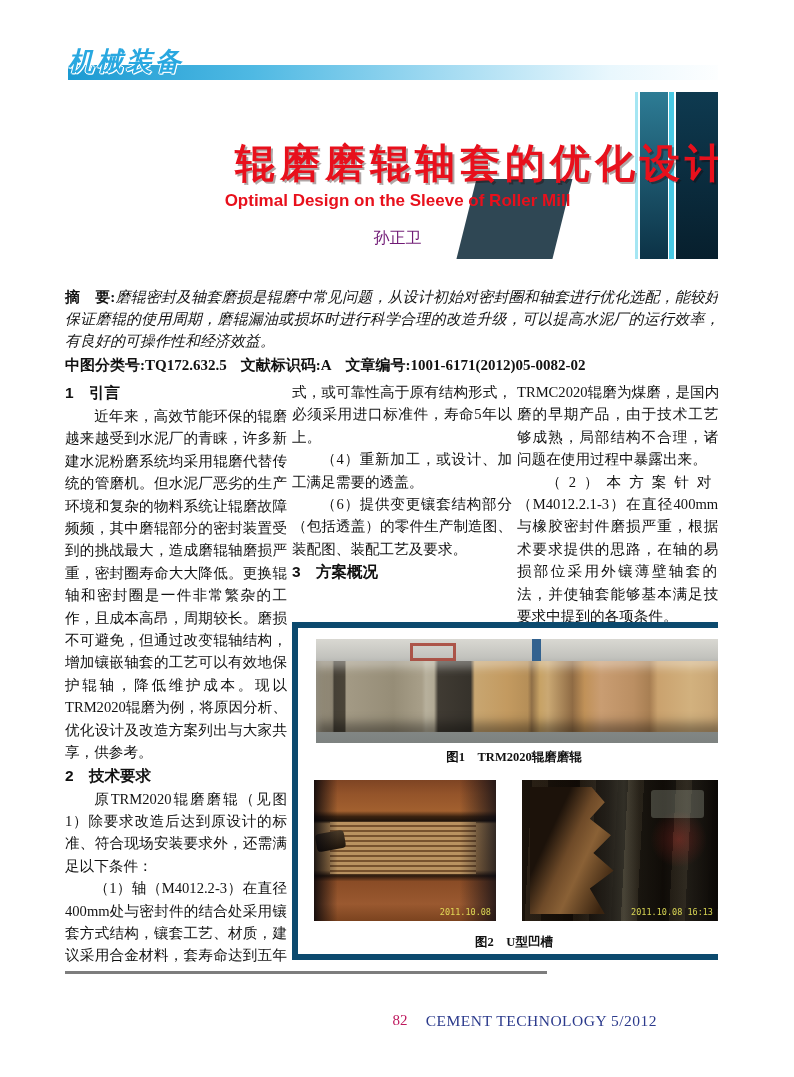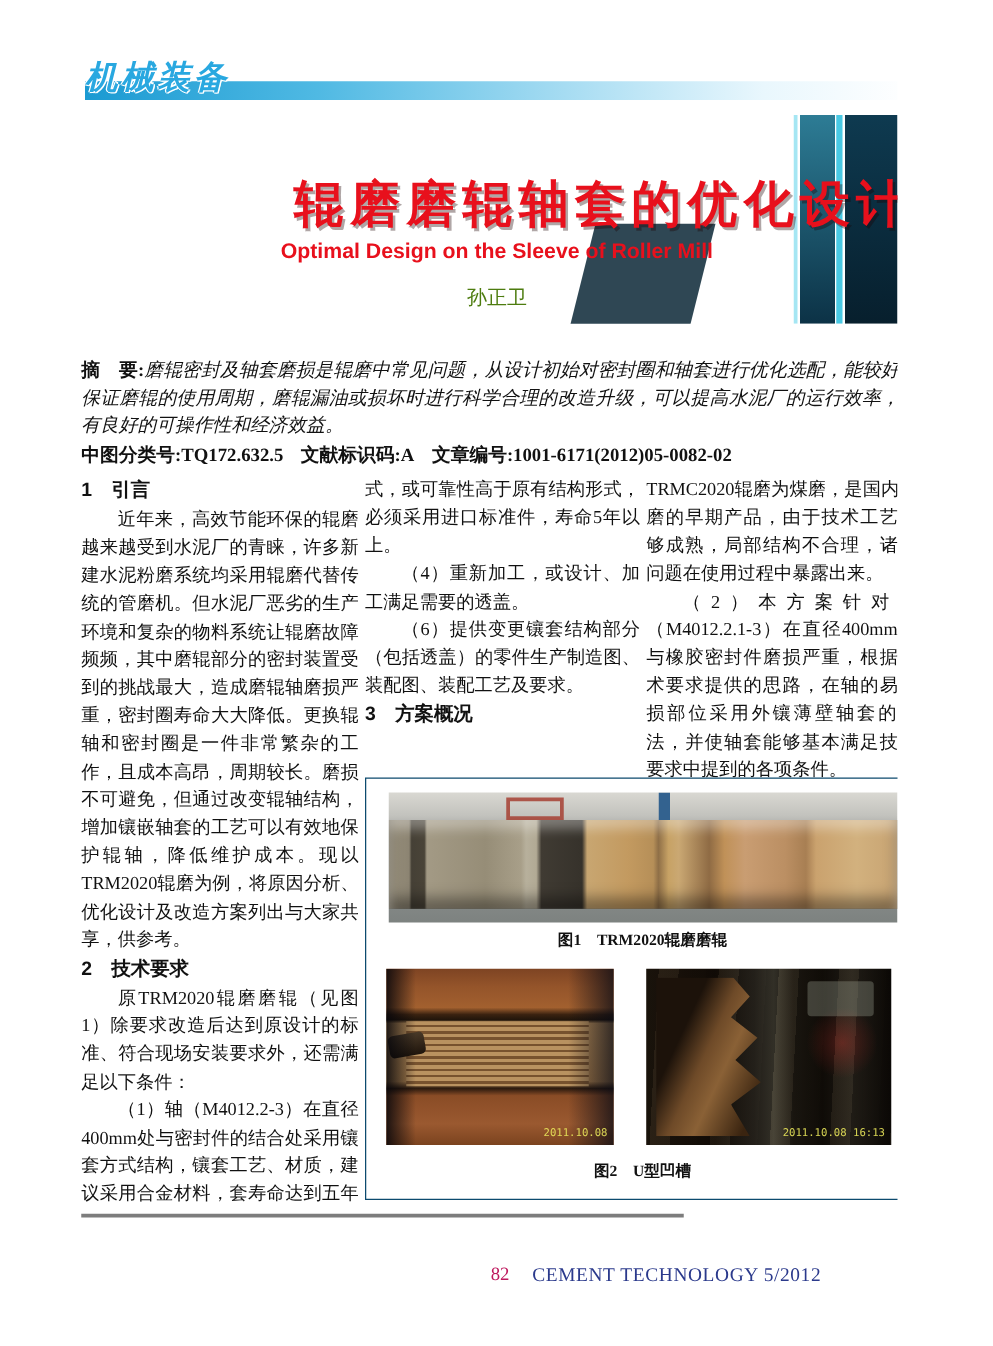--- a/index.html
+++ b/index.html
@@ -31,21 +31,21 @@
   .banner-p2 { position:absolute; right:12px; top:0; width:42px; height:100%;
       background:linear-gradient(180deg,#0e3a50,#071f2d); }
   .banner-s1 { position:absolute; right:56px; top:0; width:5px; height:100%; background:#49c9e4; }
   .banner-s2 { position:absolute; right:92px; top:0; width:3px; height:100%; background:#7fdcee; opacity:.7; }
   .banner-title { position:absolute; left:0; right:0; top:44px; text-align:right; z-index:3;
       font-family:"Liberation Sans", sans-serif; font-weight:900; font-size:40px; letter-spacing:5px;
       color:#e8101c; text-shadow:2px 2px 0 rgba(30,0,0,.35); }
   .banner-sub { position:absolute; left:0; right:0; top:99px; text-align:center; z-index:3;
       font-family:"Liberation Sans", sans-serif; font-weight:bold; font-size:17px; color:#e8101c; }
   .banner-author { position:absolute; left:0; right:0; top:136px; text-align:center; z-index:3;
-      font-size:16px; color:#4d7c0f; text-shadow:0 0 2px rgba(255,255,255,.6); }
+      font-size:16px; color:#701a75; text-shadow:0 0 2px rgba(255,255,255,.6); }
 
   
   .meta { position:absolute; left:65px; top:286px; width:670px; font-size:15px; line-height:22px; }
   .kai { font-style:italic; }
   .blk { font-weight:bold; font-style:normal; }
   .meta p { text-align:justify; }
   .meta .row2 { margin-top:2px; }
   .meta .row3 { margin-top:2px; font-weight:bold; }
   .meta .gap { display:inline-block; width:14px; }
 
@@ -54,21 +54,21 @@
   .col { position:absolute; top:0; overflow:hidden; font-size:14.6px; line-height:22.4px; text-align:justify; }
   .col1 { left:0;   width:222px; height:585px; }
   .col2 { left:227px; width:220px; height:244px; }
   .col3 { left:452px; width:217px; height:244px; }
   .col h3 { font-family:"Liberation Sans", sans-serif; font-size:15.5px; line-height:24px; font-weight:bold; }
   .col p.ind { text-indent:2em; }
   .col p.cont { text-indent:0; }
 
   
   .figbox { position:absolute; left:292px; top:622px; width:444px; height:338px;
-            border:1px solid #0c4a6e; background:#fff; z-index:4; }
+            border:6px solid #0c4a6e; background:#fff; z-index:4; }
   .caption { position:absolute; left:0; right:0; text-align:center;
              font-weight:bold; font-size:12.5px; font-family:"Liberation Serif", serif; }
   .cap1 { top:121px; } .cap2 { top:306px; }
 
   .ph1 { position:absolute; left:18px; top:11px; width:407px; height:104px; overflow:hidden;
          background:linear-gradient(180deg,#d9d8d2 0%,#c2c2bd 18%,#9a9c9a 32%,#7d8280 100%); }
   .ph1 .post  { position:absolute; left:53%; top:0; width:9px; height:28%; background:#33628f; }
   .ph1 .frame { position:absolute; left:23%; top:4%; width:46px; height:17%; border:3px solid #a63f33; opacity:.85; }
   .ph1 .shaft { position:absolute; left:0; right:0; top:21%; height:68%;
     background:linear-gradient(90deg,

